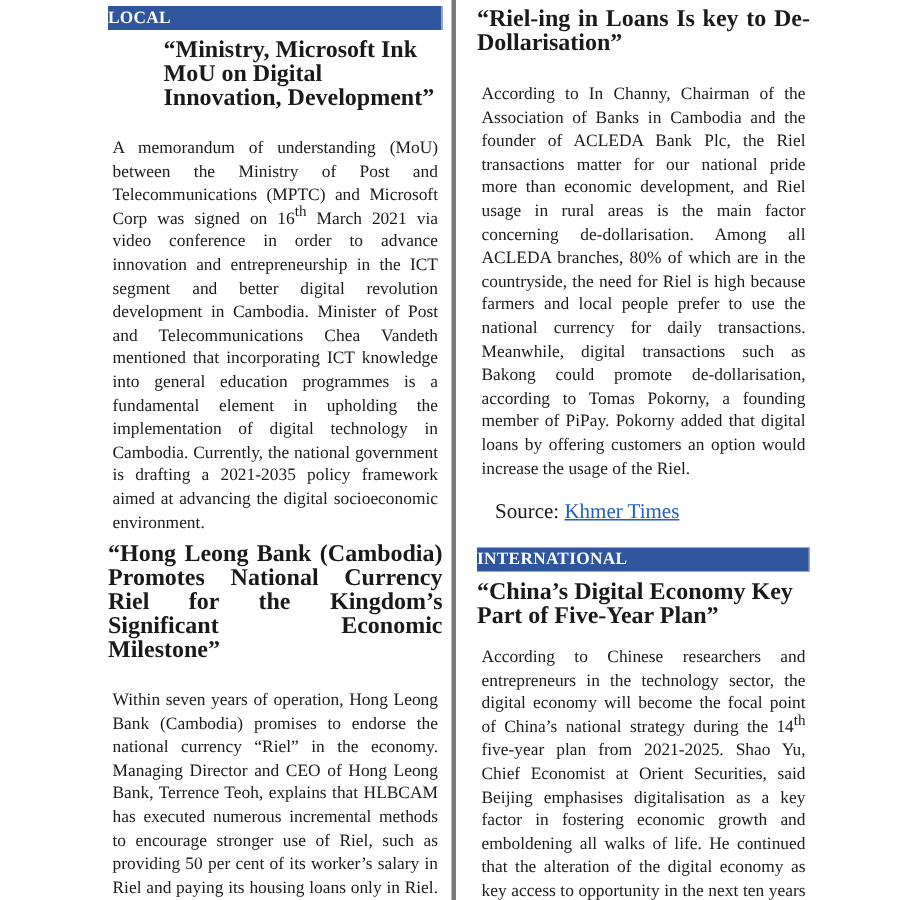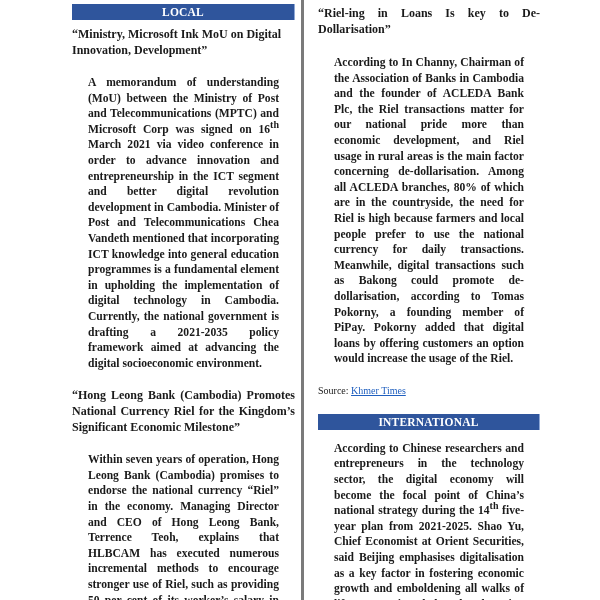--- a/index.html
+++ b/index.html
@@ -2,52 +2,53 @@
 <html><head>
 <meta charset="utf-8">
 <style>
   html, body { margin:0; padding:0; background:#ffffff; }
   body { width:600px; height:600px; position:relative; overflow:hidden;
          font-family:"Liberation Serif", "DejaVu Serif", serif; color:#1a1a1a; }
   .col { position:absolute; top:0; }
   .col-left { left:72px; width:223px; }
   .col-right { left:318px; width:222px; }
   .divider { position:absolute; left:301px; top:0; width:3px; height:600px; background:#7a7a7a; }
-  .section-bar { background:#2f559c; color:#ffffff; text-align:center; font-weight:bold;
+  .section-bar { background:#2f559c; color:#ffffff; text-align:left; font-weight:bold;
                  font-size:11.5px; line-height:16px; height:16px; letter-spacing:0.2px;
                  border-right:1px solid #8fa8d6; }
-  .headline { font-weight:bold; font-size:12px; line-height:16px; margin:0; text-align:left; }
-  .body { font-size:11.6px; line-height:15.6px; text-align:justify; margin:16px;font-weight:bold; }
-  .source { font-size:10px; line-height:15px; margin:0; }
+  .headline { font-weight:bold; font-size:16px; line-height:16px; margin:0; text-align:left; }
+  .body { font-size:11.6px; line-height:15.6px; text-align:justify; margin:3px; }
+  .source { font-size:14px; line-height:15px; margin:12px; }
   .source a { color:#1f5fbf; text-decoration:underline; }
   sup { font-size:10px; line-height:0; }
 </style>
 </head>
 <body>
 
 <div class="divider"></div>
 
 <div class="col col-left">
   <div class="section-bar" style="margin-top:4px;">LOCAL</div>
 
-  <p class="headline" style="margin-top:6px;">“Ministry, Microsoft Ink MoU on Digital Innovation, Development”</p>
+  <p class="headline" style="margin-top:6px;margin-left:37px;">“Ministry, Microsoft Ink MoU on Digital Innovation, Development”</p>
 
   <p class="body" style="margin-top:17px;"><span>A memorandum of understanding (MoU) between the Ministry of Post and Telecommunications (MPTC) and Microsoft Corp was signed on 16</span><sup>th</sup><span> March 2021 via video conference in order to advance innovation and entrepreneurship in the ICT segment and better digital revolution development in Cambodia. Minister of Post and Telecommunications Chea Vandeth mentioned that incorporating ICT knowledge into general education programmes is a fundamental element in upholding the implementation of digital technology in Cambodia. Currently, the national government is drafting a 2021-2035 policy framework aimed at advancing the digital socioeconomic environment.</span></p>
 
 
   <p class="headline" style="margin-top:6px; text-align:justify;">“Hong Leong Bank (Cambodia) Promotes National Currency Riel for the Kingdom’s Significant Economic Milestone”</p>
 
   <p class="body" style="margin-top:17px;">Within seven years of operation, Hong Leong Bank (Cambodia) promises to endorse the national currency “Riel” in the economy. Managing Director and CEO of Hong Leong Bank, Terrence Teoh, explains that HLBCAM has executed numerous incremental methods to encourage stronger use of Riel, such as providing 50 per cent of its worker’s salary in Riel and paying its housing loans only in Riel. He added that the Bank would encourage the government to continue to turn real economy payments in Riel so that the currency would be used in more daily transactions.</p>
 </div>
 
 <div class="col col-right">
   <p class="headline" style="margin-top:5px; text-align:justify;">“Riel-ing in Loans Is key to De-Dollarisation”</p>
 
   <p class="body" style="margin-top:18px;">According to In Channy, Chairman of the Association of Banks in Cambodia and the founder of ACLEDA Bank Plc, the Riel transactions matter for our national pride more than economic development, and Riel usage in rural areas is the main factor concerning de-dollarisation. Among all ACLEDA branches, 80% of which are in the countryside, the need for Riel is high because farmers and local people prefer to use the national currency for daily transactions. Meanwhile, digital transactions such as Bakong could promote de-dollarisation, according to Tomas Pokorny, a founding member of PiPay. Pokorny added that digital loans by offering customers an option would increase the usage of the Riel.</p>
 
   <p class="source" style="margin-top:14px;"><span>Source: </span><a href="#">Khmer Times</a></p>
 
   <div class="section-bar" style="margin-top:16px;">INTERNATIONAL</div>
 
+  <p class="headline" style="margin-top:6px;">“China’s Digital Economy Key Part of Five-Year Plan”</p>
 
   <p class="body" style="margin-top:11px;"><span>According to Chinese researchers and entrepreneurs in the technology sector, the digital economy will become the focal point of China’s national strategy during the 14</span><sup>th</sup><span> five-year plan from 2021-2025. Shao Yu, Chief Economist at Orient Securities, said Beijing emphasises digitalisation as a key factor in fostering economic growth and emboldening all walks of life. He continued that the alteration of the digital economy as key access to opportunity in the next ten years will become the sole element driving economic revolution.</span></p>
 
 </div>
 
 </body></html>

